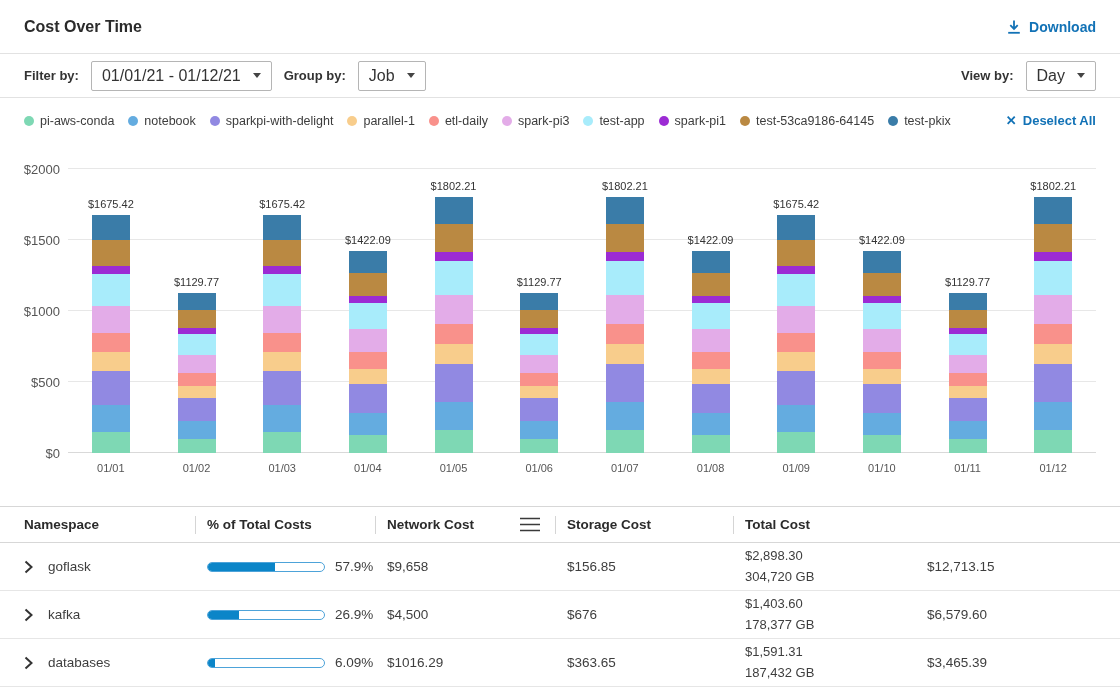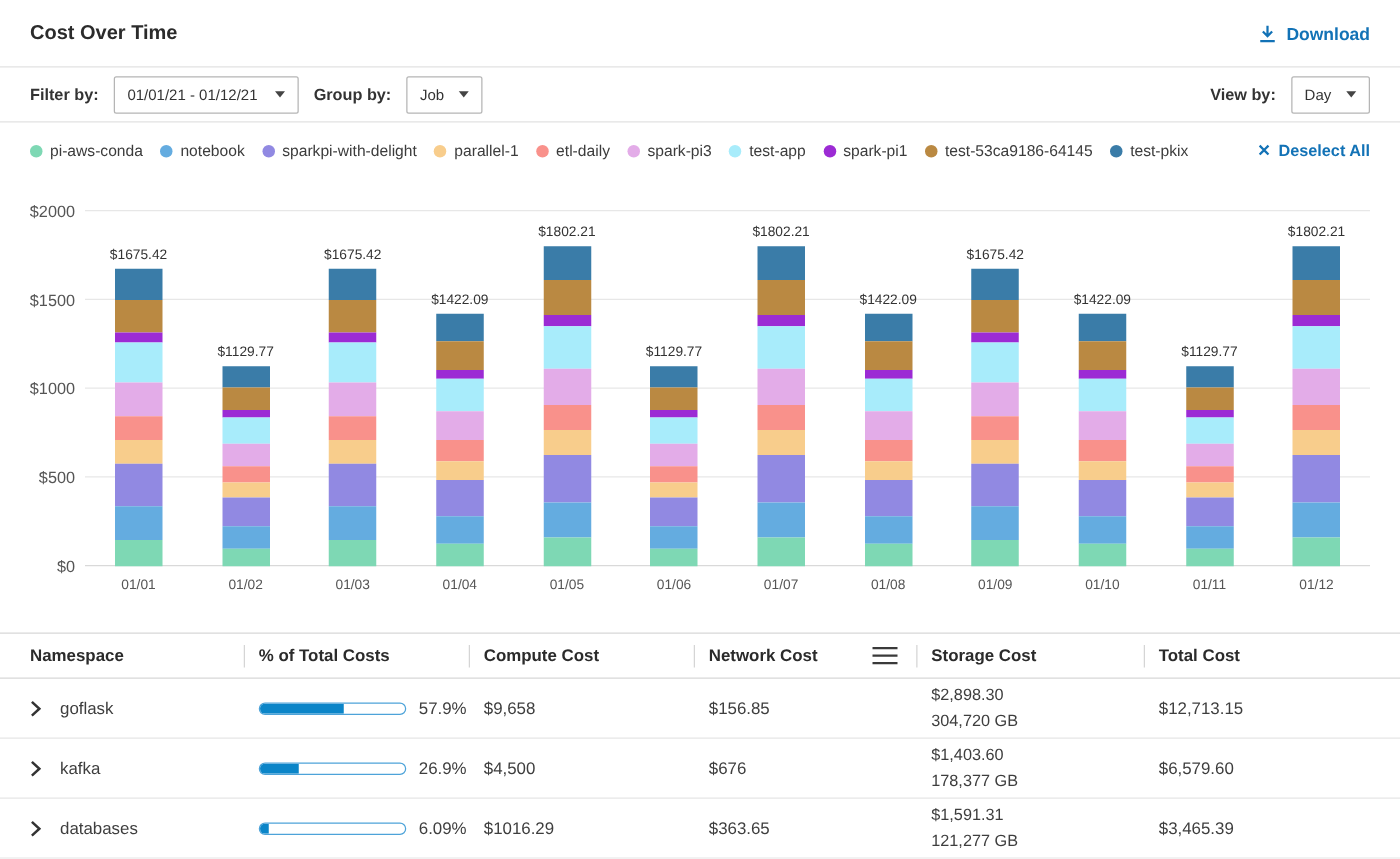--- a/index.html
+++ b/index.html
@@ -12,21 +12,21 @@
   .topbar { display:flex; align-items:center; justify-content:space-between;
     height:54px; padding:0 24px; border-bottom:1px solid #e2e2e2; }
   .topbar h1 { font-size:16px; font-weight:bold; color:#2b2b2b; }
   .download { display:flex; align-items:center; gap:7px; color:#1272B6;
     font-size:14px; font-weight:bold; cursor:pointer; text-decoration:none; }
   
   .filterbar { display:flex; align-items:center; gap:12px; padding:0 24px; height:43px; }
   .flabel { font-size:13px; font-weight:bold; color:#333; white-space:nowrap; }
   .select { display:flex; align-items:center; justify-content:space-between; gap:12px;
     border:1px solid #b5b5b5; border-radius:2px; background:#fff; height:30px;
-    padding:0 10px; font-size:12px; color:#333; cursor:pointer; white-space:nowrap; }
+    padding:0 10px; font-size:16px; color:#333; cursor:pointer; white-space:nowrap; }
   .select.daterange { min-width:148px; }
   .caret { width:0; height:0; border-left:4px solid transparent;
     border-right:4px solid transparent; border-top:5px solid #444; flex:none; }
   .add-filter { margin-left:8px; border:2px solid #1272B6; color:#1272B6; background:#fff;
     font-weight:bold; font-size:14px; padding:6px 14px; border-radius:3px; cursor:pointer;
     font-family:inherit; }
   .fspacer { flex:1; }
   
   .legendbar { display:flex; align-items:center; padding:16px 24px; height:46px;
     border-top:1px solid #e2e2e2; }
@@ -369,23 +369,20 @@
 
 <div class="table">
   <div class="thead">
     <div class="th">
         <span>Namespace</span>
       </div>
     <div class="th">
         <span>% of Total Costs</span>
       </div>
     <div class="th">
-        <span>Compute Cost</span>
-      </div>
-    <div class="th">
       <span>Network  Cost</span>
       <span class="hamburger">
         <svg width="22" height="15" viewBox="0 0 22 15">
           <path d="M1 1.5h20M1 7.5h20M1 13.5h20" stroke="#3a3a3a" stroke-width="1.7"></path>
         </svg>
       </span>
     </div>
     <div class="th">
         <span>Storage Cost</span>
       </div>
@@ -452,18 +449,18 @@
         <div class="cell c2 pct-cell">
           <span class="pbar">
             <span class="pfill" style="width: 6.09%;"></span>
           </span>
           <span>6.09%</span>
         </div>
         <div class="cell c2">$1016.29</div>
         <div class="cell c2">$363.65</div>
         <div class="cell c2 net-cell">
           <div>$1,591.31</div>
-          <div>121,277 GB</div>
+          <div>187,432 GB</div>
         </div>
         <div class="cell c2">$3,465.39</div>
       </div>
     </div>
 </div>
 
 </body></html>

